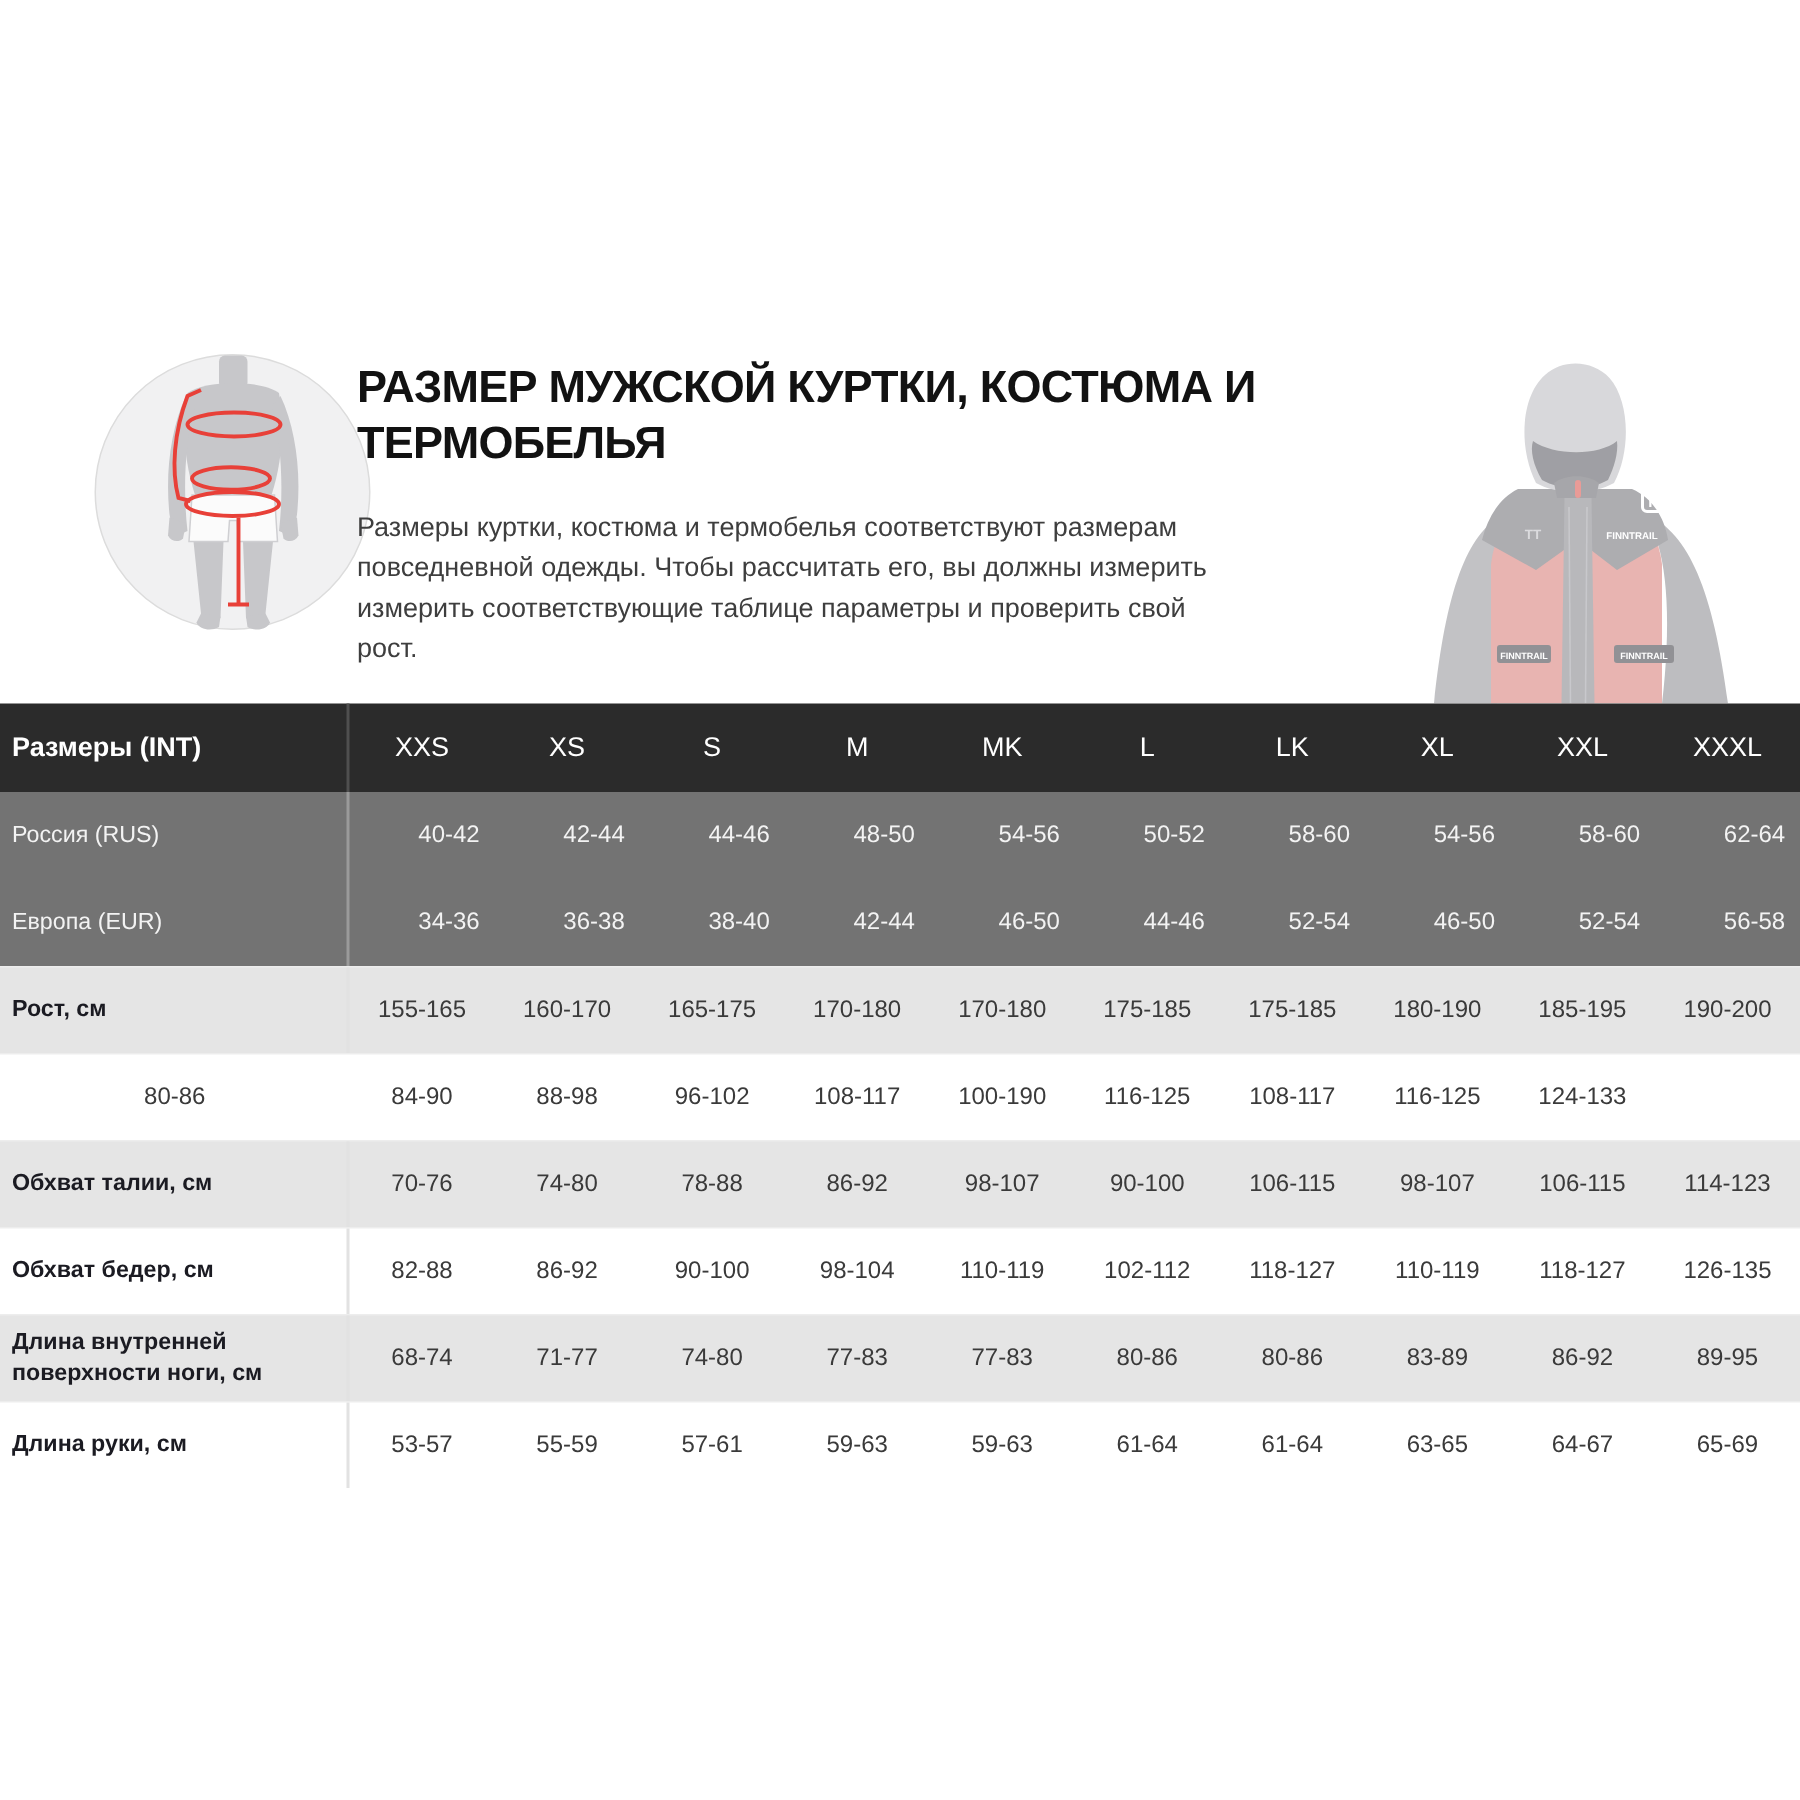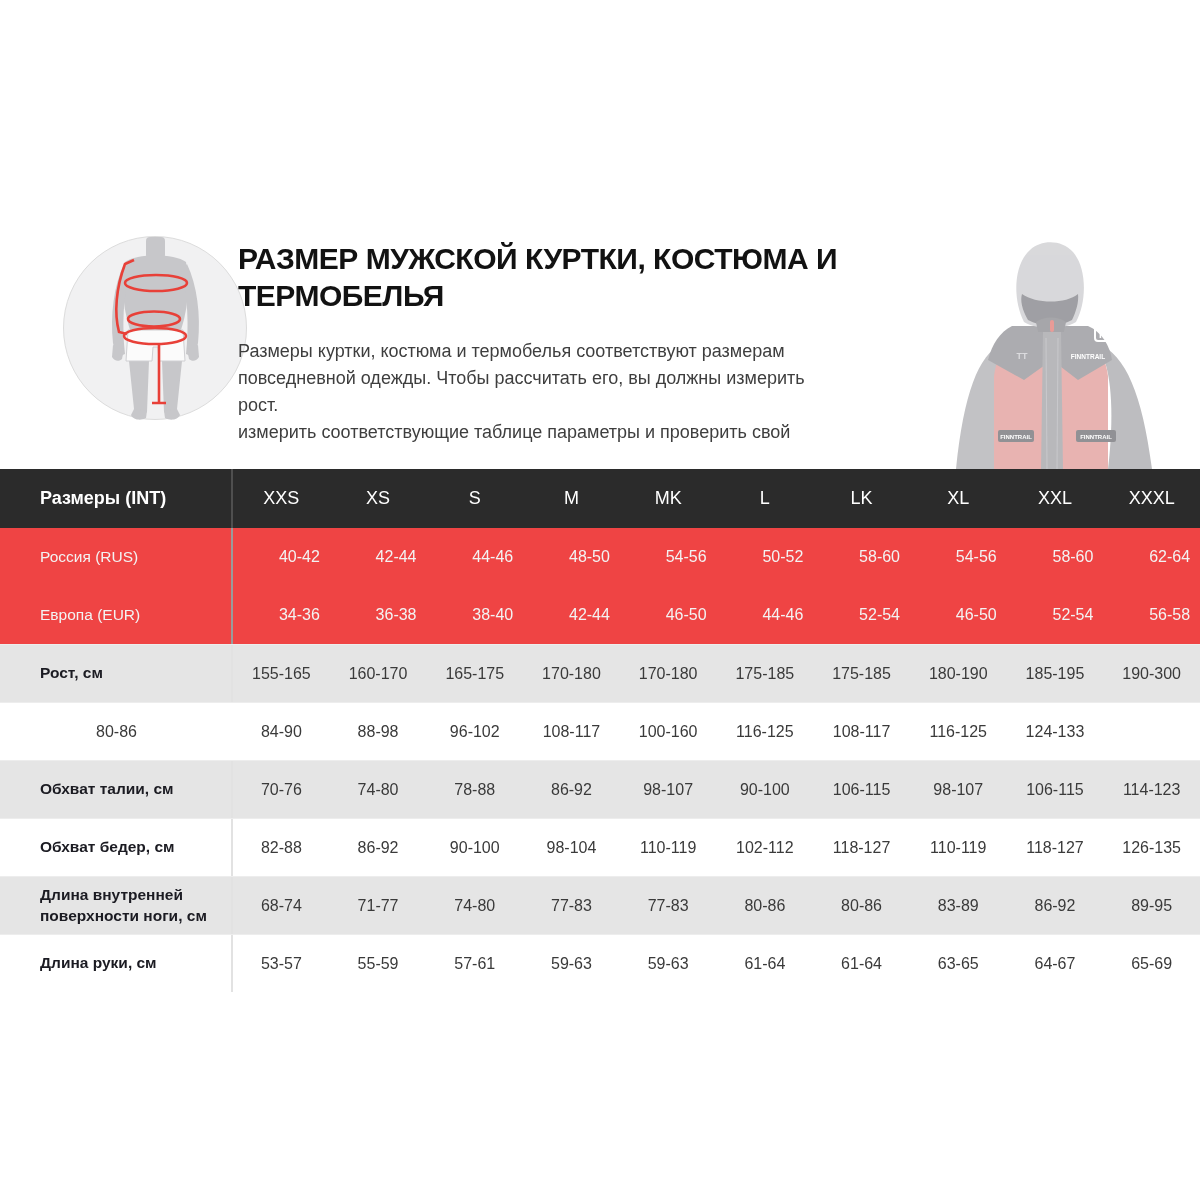--- a/index.html
+++ b/index.html
@@ -11,27 +11,27 @@
   .hero-icon { position:absolute; left:62px; top:233px; width:186px; height:190px; }
   .hero-text { position:absolute; left:238px; top:240px; width:720px; }
   .page-title { font-weight:bold; font-size:30px; line-height:37px; color:#121212; letter-spacing:-0.5px; }
   .page-desc { margin-top:24px; font-size:18px; line-height:27px; color:#3e3e3e; }
   .jacket-wrap { position:absolute; right:0; top:228px; width:260px; height:241px; overflow:hidden; }
 
   
   .size-table { position:absolute; left:0; top:469px; width:1200px; }
   .t-row { display:grid; grid-template-columns:233px repeat(10,1fr); }
   .t-row > div { display:flex; align-items:center; justify-content:center; }
-  .t-row > .lbl { justify-content:flex-start; padding-left:8px; padding-right:22px; line-height:1.3;margin-left:32px; }
+  .t-row > .lbl { justify-content:flex-start; padding-left:8px; padding-right:22px; line-height:1.3; }
 
   .r-head { height:59px; background:#2b2b2b; }
   .r-head .lbl { color:#ffffff; font-weight:bold; font-size:18px; border-right:2px solid #4f4f4f; }
   .r-head .val { color:#ffffff; font-weight:normal; font-size:18px; }
 
-  .r-gray { height:58px; background:#ef4444;gap:36px; }
+  .r-gray { height:58px; background:#737373;gap:36px; }
   .r-gray .lbl { color:#f3f3f3; font-size:15.5px; border-right:2px solid #9a9a9a; }
   .r-gray .val { color:#f3f3f3; font-size:16px; }
 
   .r-light { height:58px; background:#e5e5e5; }
   .r-white { height:58px; background:#ffffff; }
   .r-light, .r-white { border-top:1px solid #ededed; }
   .r-light .lbl, .r-white .lbl { color:#1b1b22; font-weight:bold; font-size:15.5px; border-right:2px solid #e2e2e2; }
   .r-light .val, .r-white .val { color:#3a3a3a; font-size:16px; }
 </style>
 </head>
@@ -66,22 +66,22 @@
   </div>
 
   <div class="hero-text">
     <div class="page-title">
         <div>РАЗМЕР МУЖСКОЙ КУРТКИ, КОСТЮМА И</div>
         <div>ТЕРМОБЕЛЬЯ</div>
       </div>
     <div class="page-desc">
         <div>Размеры куртки, костюма и термобелья соответствуют размерам</div>
         <div>повседневной одежды. Чтобы рассчитать его, вы должны измерить</div>
+        <div>измерить соответствующие таблице параметры и проверить свой</div>
         <div>рост.</div>
-        <div>измерить соответствующие таблице параметры и проверить свой</div>
       </div>
   </div>
 
   <div class="jacket-wrap">
     <svg width="260" height="241" viewBox="0 0 260 241">
       <g opacity="0.92">
 
         <path d="M62,115 C38,128 24,165 16,241 L58,241 C54,190 54,148 66,126 Z" fill="#8e8e93"></path>
         <path d="M158,115 C186,128 202,165 212,241 L168,241 C174,190 172,148 162,126 Z" fill="#85858a"></path>
 
@@ -161,29 +161,29 @@
         <div class="lbl">Рост, см</div>
         <div class="val">155-165</div>
         <div class="val">160-170</div>
         <div class="val">165-175</div>
         <div class="val">170-180</div>
         <div class="val">170-180</div>
         <div class="val">175-185</div>
         <div class="val">175-185</div>
         <div class="val">180-190</div>
         <div class="val">185-195</div>
-        <div class="val">190-300</div>
+        <div class="val">190-200</div>
       </div>
       <div class="t-row r-white">
         <div class="val">80-86</div>
         <div class="val">84-90</div>
         <div class="val">88-98</div>
         <div class="val">96-102</div>
         <div class="val">108-117</div>
-        <div class="val">100-160</div>
+        <div class="val">100-190</div>
         <div class="val">116-125</div>
         <div class="val">108-117</div>
         <div class="val">116-125</div>
         <div class="val">124-133</div>
       </div>
       <div class="t-row r-light">
         <div class="lbl">Обхват талии, см</div>
         <div class="val">70-76</div>
         <div class="val">74-80</div>
         <div class="val">78-88</div>

